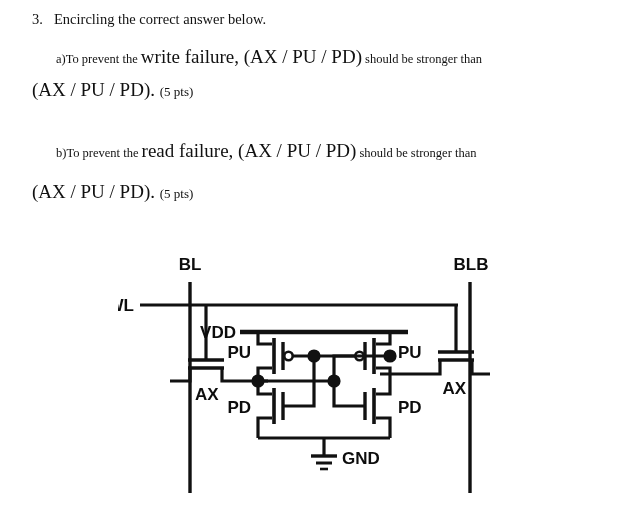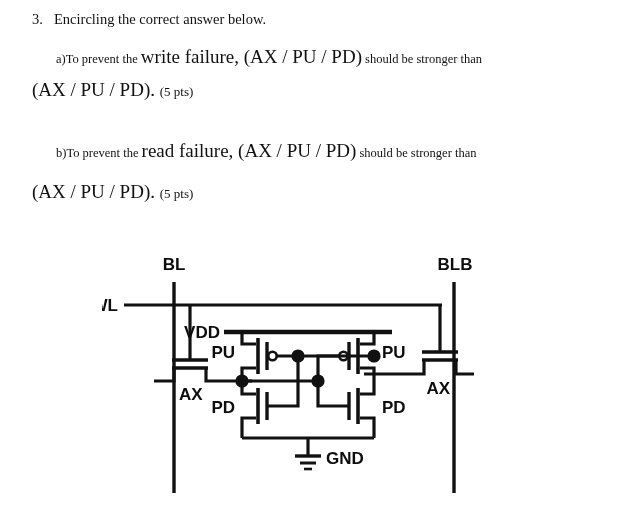--- a/index.html
+++ b/index.html
@@ -60,21 +60,21 @@
   .small {
     font-size: 12.5px;
   }
   .tiny {
     font-size: 13px;
   }
 
   
   .circuit-wrap {
     position: absolute;
-    left: 102px;
+    left: 118px;
     top: 248px;
     width: 400px;
     height: 255px;
   }
   .circuit-wrap svg {
     display: block;
   }
   .clabel {
     font-family: "Liberation Sans", "DejaVu Sans", sans-serif;
     font-weight: bold;

